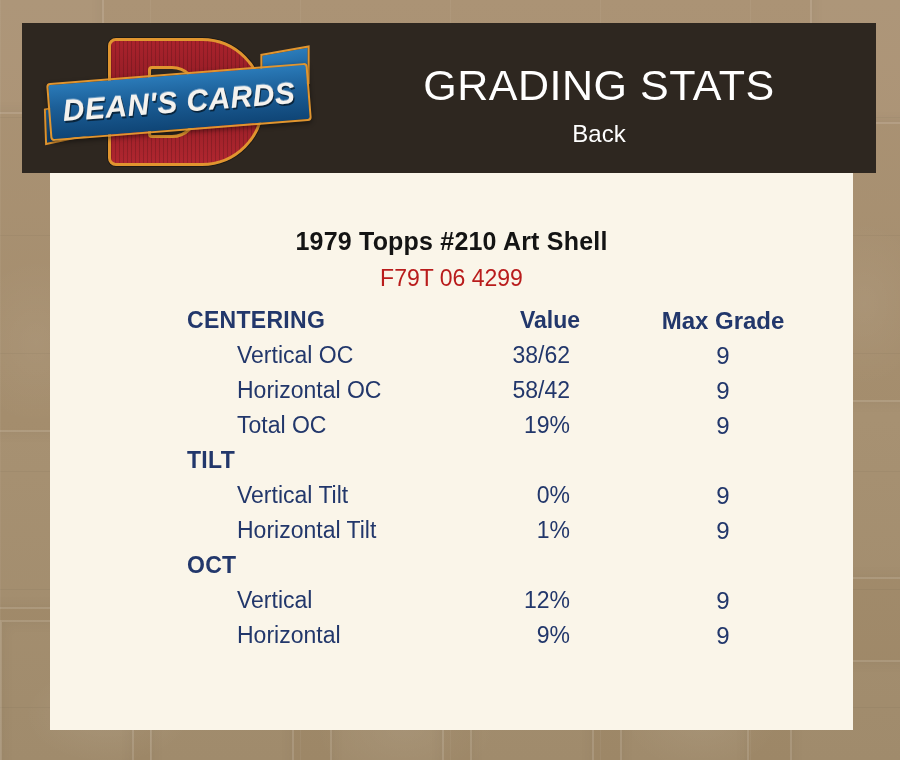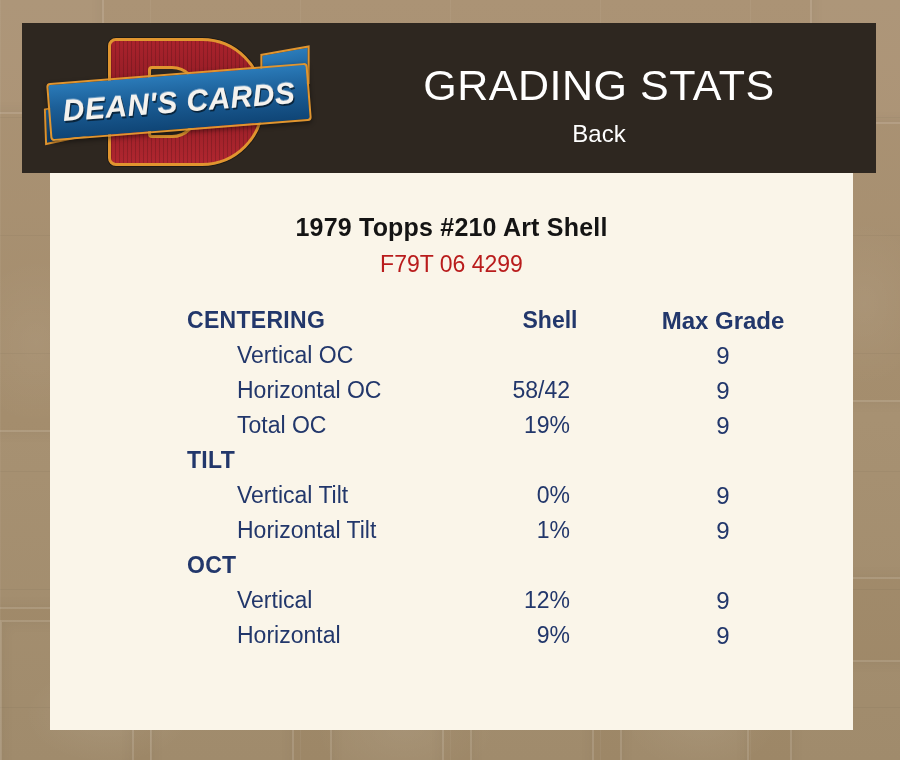--- a/index.html
+++ b/index.html
@@ -172,21 +172,21 @@
   #content-panel {
     position: absolute;
     left: 50px;
     top: 173px;
     width: 803px;
     height: 557px;
     background: #faf5e9;
   }
   #card-title {
     margin: 0;
-    padding-top: 40px;
+    padding-top: 54px;
     text-align: center;
     font-size: 25px;
     font-weight: bold;
     color: #141414;
     letter-spacing: 0.2px;
   }
   #card-serial {
     margin: 0;
     padding-top: 9px;
     text-align: center;
@@ -285,25 +285,26 @@
     <div id="header-subtitle">Back</div>
   </div>
 
   <div id="content-panel">
     <h1 id="card-title">1979 Topps #210 Art Shell</h1>
     <div id="card-serial">F79T 06 4299</div>
 
     <div id="stats-table">
         <div class="stat-row section-head head-row">
           <div class="col-label">CENTERING</div>
-          <div class="col-value">Shell</div>
+          <div class="col-value">Value</div>
           <div class="col-grade">Max Grade</div>
         </div>
         <div class="stat-row data-row">
           <div class="col-label">Vertical OC</div>
+          <div class="col-value">38/62</div>
           <div class="col-grade">9</div>
         </div>
         <div class="stat-row data-row">
           <div class="col-label">Horizontal OC</div>
           <div class="col-value">58/42</div>
           <div class="col-grade">9</div>
         </div>
         <div class="stat-row data-row">
           <div class="col-label">Total OC</div>
           <div class="col-value">19%</div>

